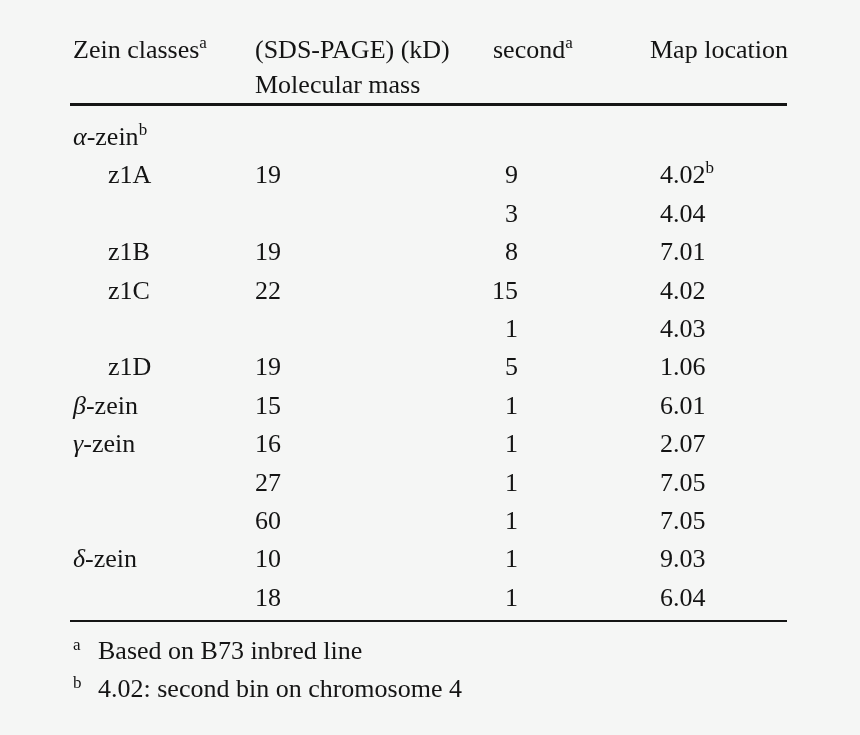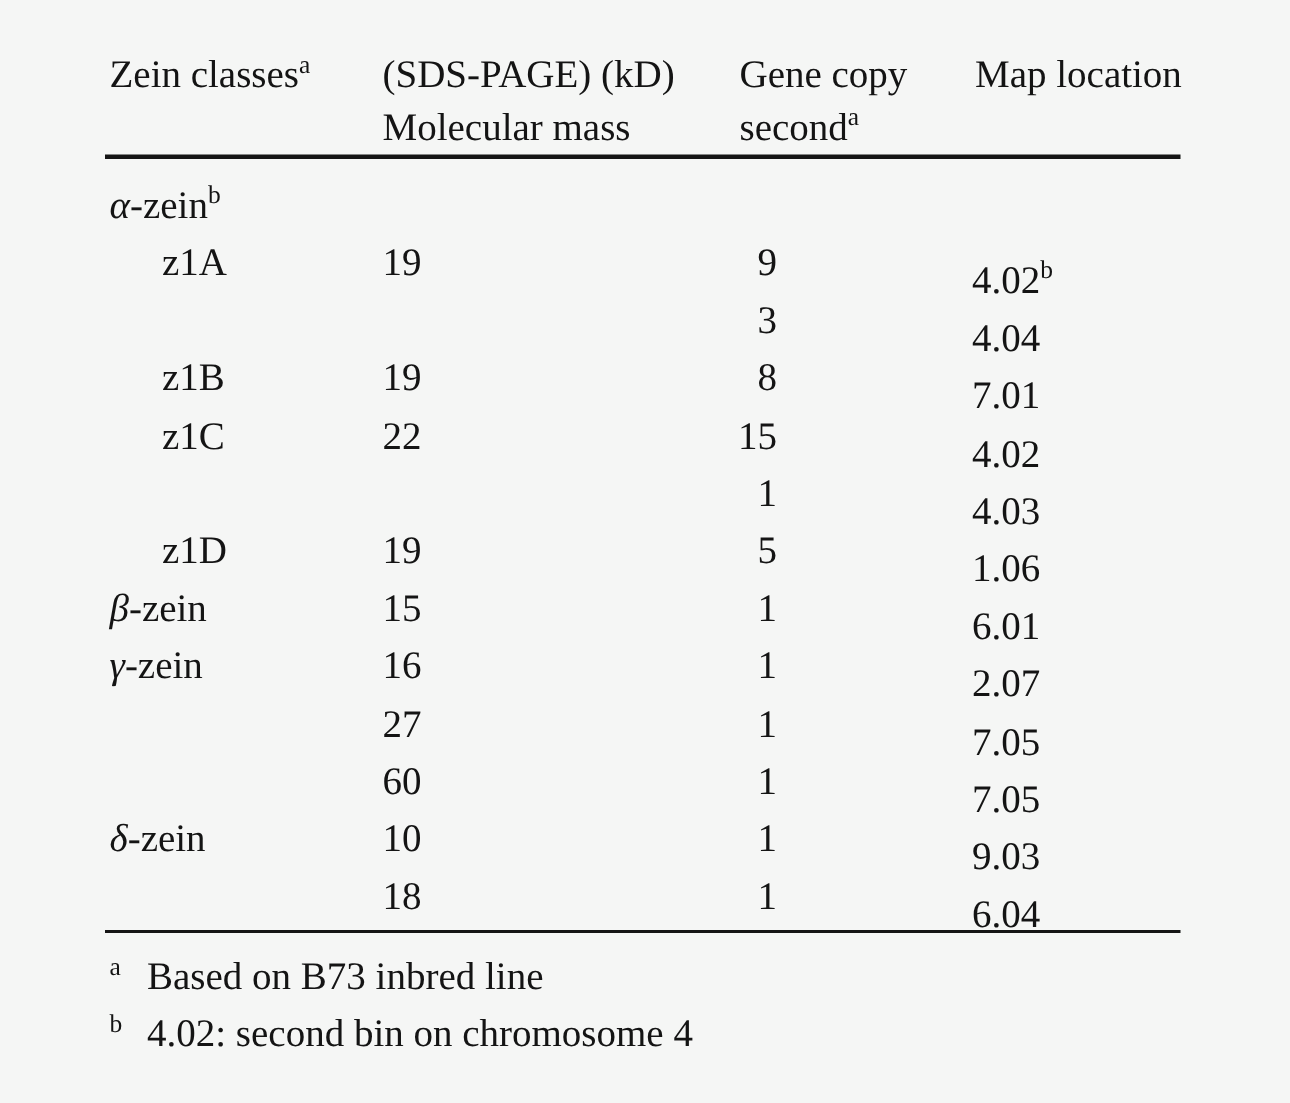--- a/index.html
+++ b/index.html
@@ -53,21 +53,21 @@
     height: 38.4px;
     font-size: 26px;
     line-height: 38.4px;
     white-space: nowrap;
   }
   .cell { position: absolute; top: 0; }
   .c1 { left: 3px; }
   .c1.ind { left: 38px; }
   .c2 { left: 185px; }
   .c3 { left: 385px; width: 63px; text-align: right; }
-  .c4 { left: 578px; margin-top: 12px; }
+  .c4 { left: 590px; }
   .c1 i { font-style: italic; }
   sup {
     font-size: 17px;
     line-height: 0;
     vertical-align: super;
   }
   
   .footnotes {
     position: absolute;
     top: 632px;
@@ -98,21 +98,20 @@
 
   <div class="thead">
     <div class="h h1">
       <span class="l"><span>Zein classes</span><sup>a</sup></span>
     </div>
     <div class="h h2">
       <span class="l">(SDS-PAGE) (kD)</span>
       <span class="l">Molecular mass</span>
     </div>
     <div class="h h3">
-      <span class="l">Gene copy</span>
       <span class="l"><span>second</span><sup>a</sup></span>
     </div>
     <div class="h h4">
       <span class="l">Map location</span>
     </div>
   </div>
 
   <div class="rule rule-top"></div>
 
   <div class="tbody">

